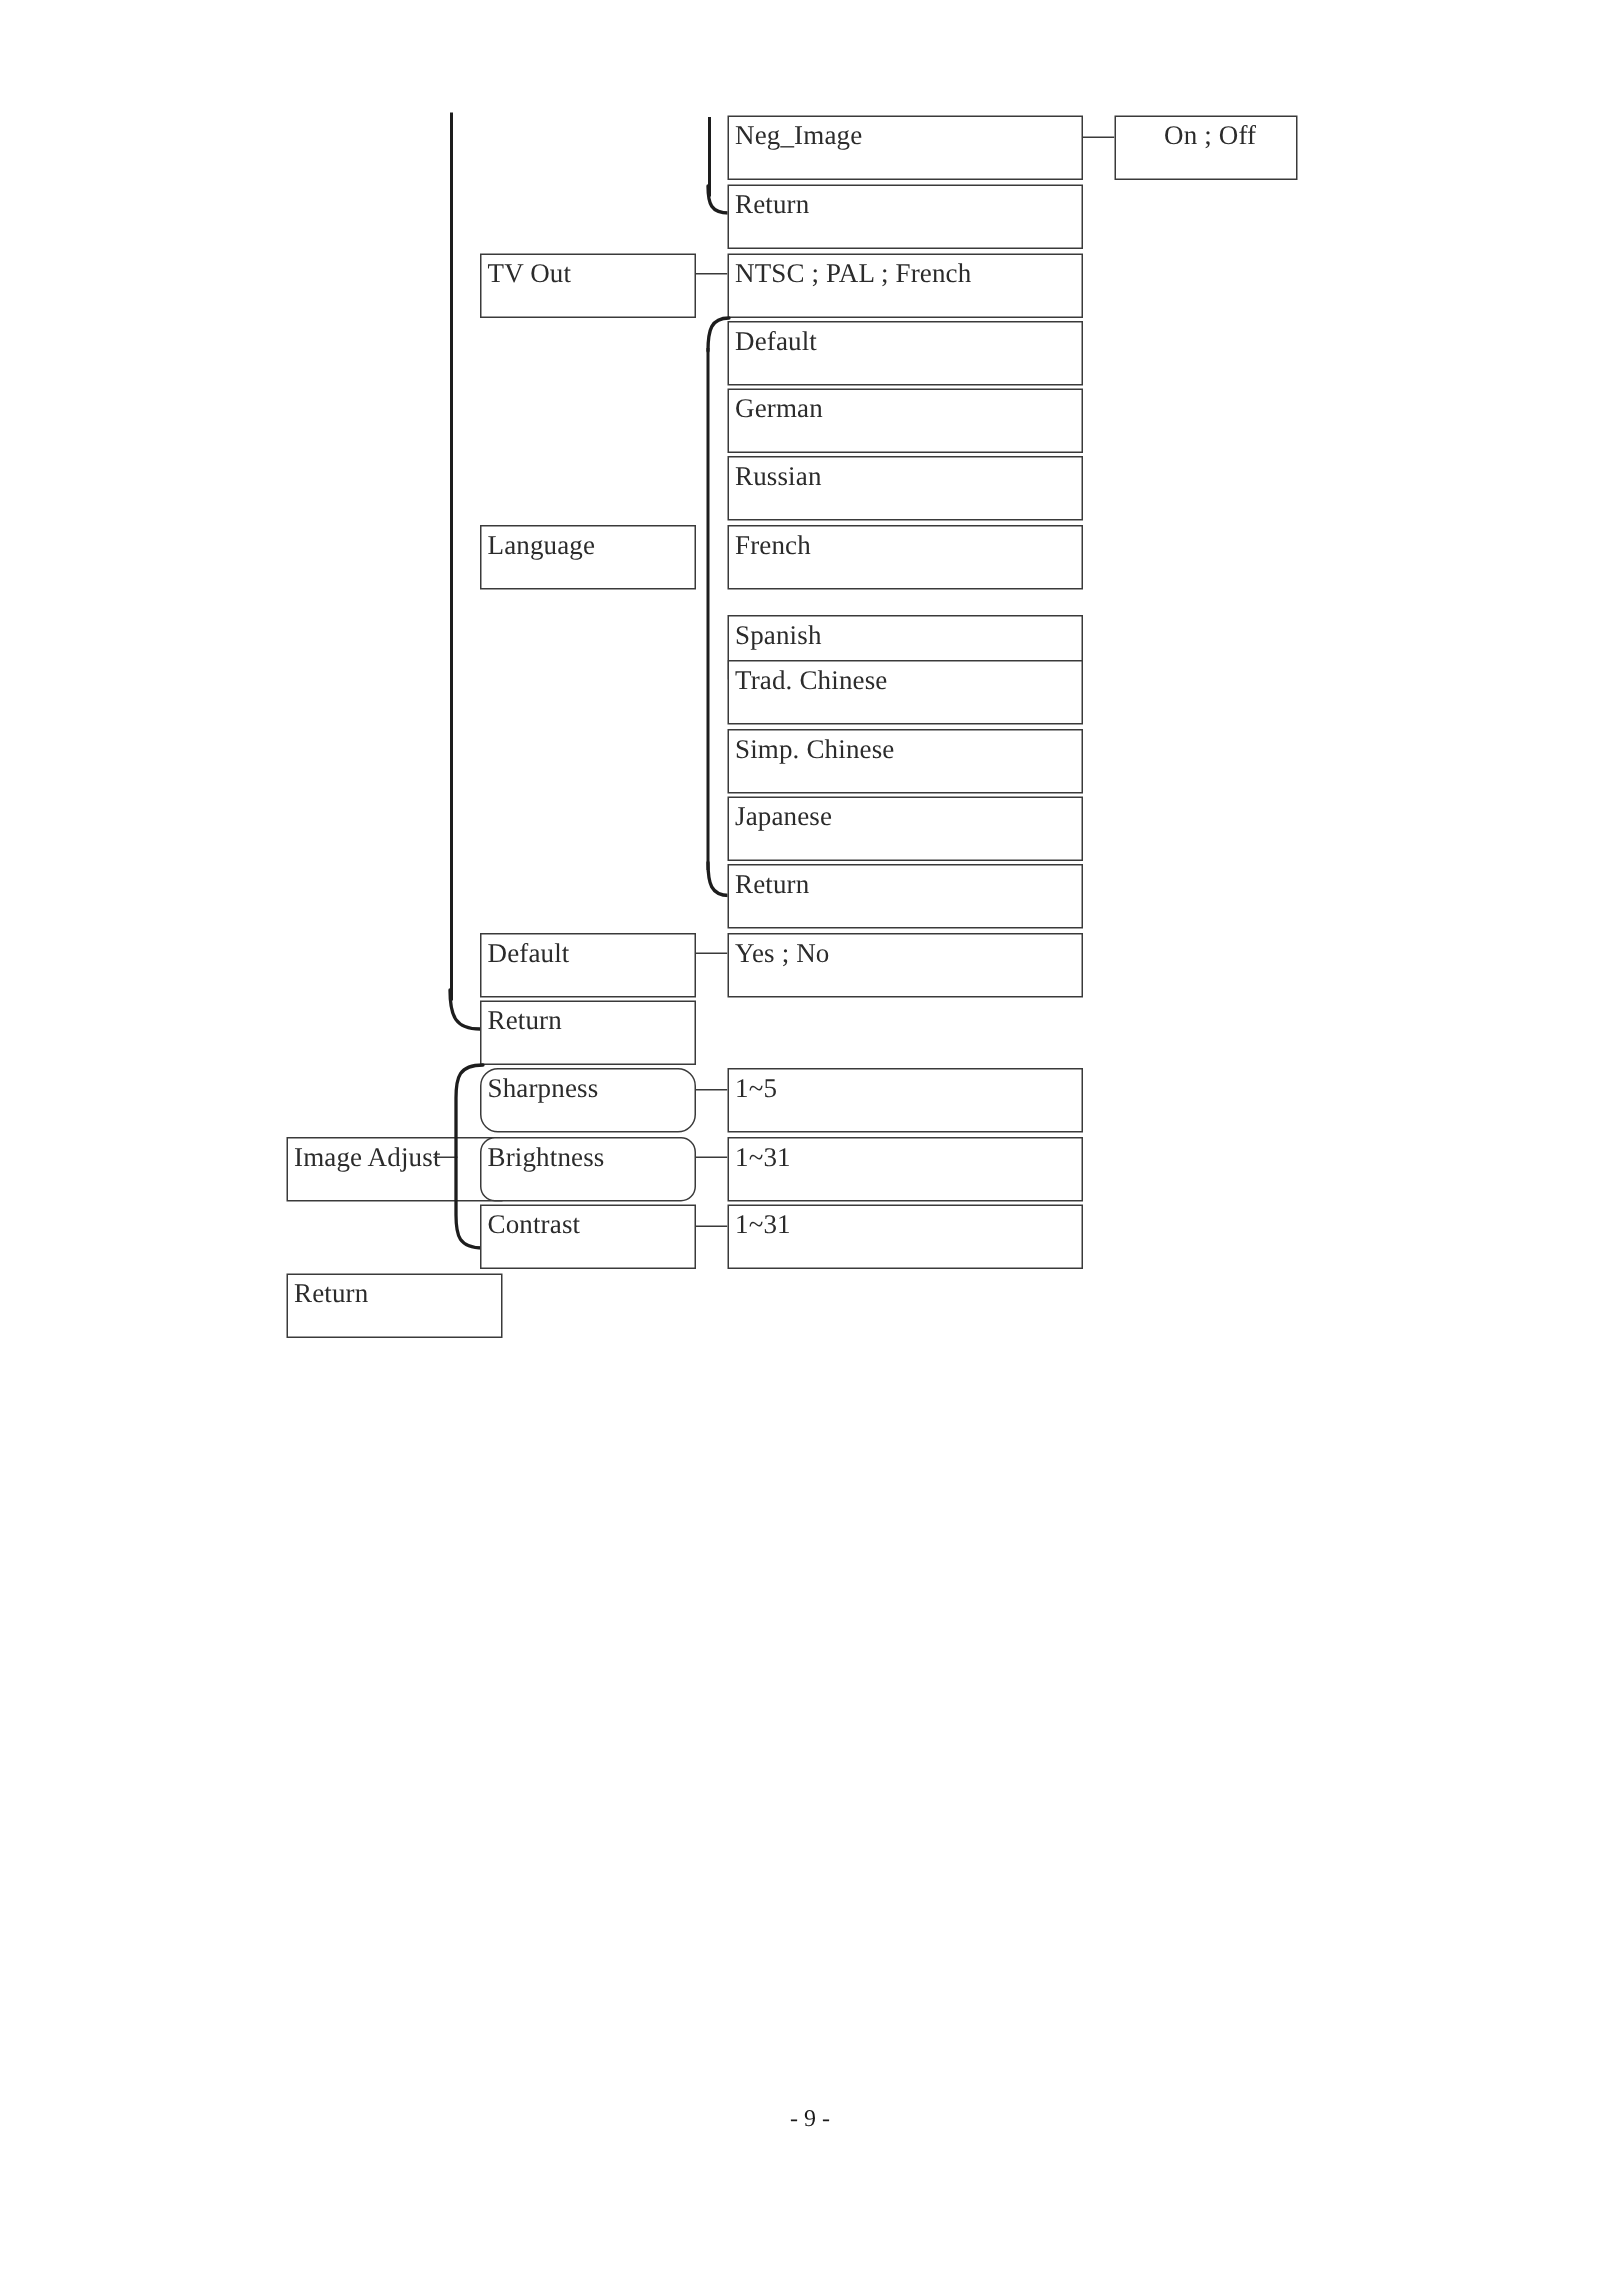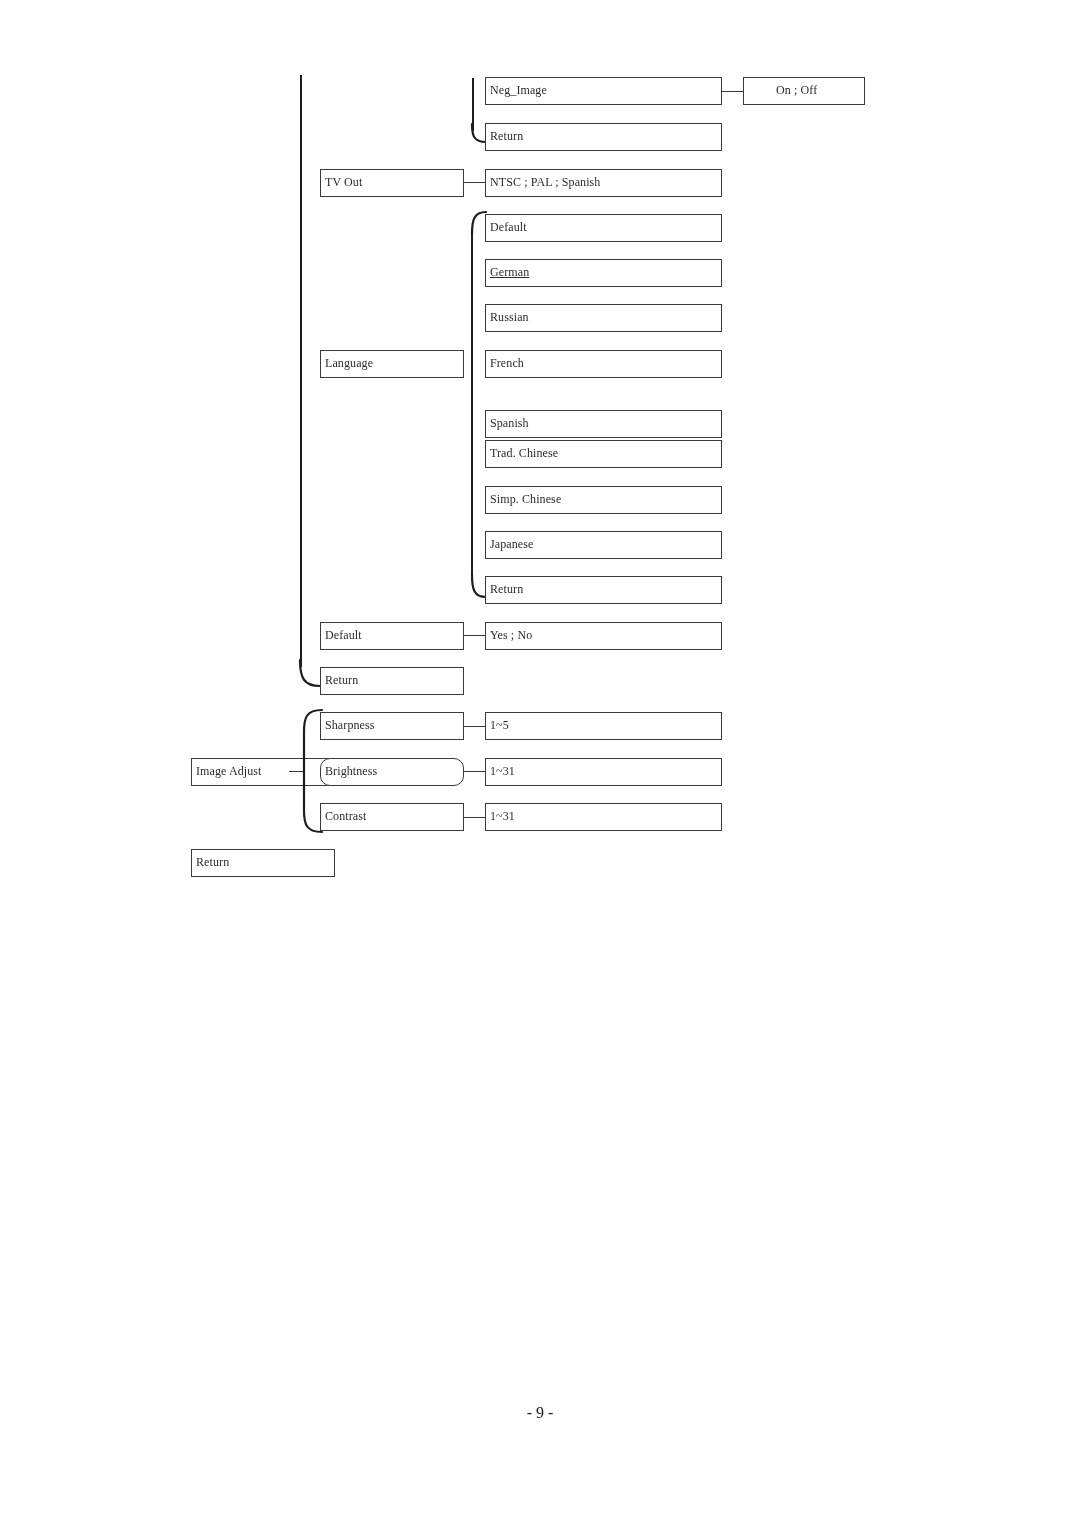--- a/index.html
+++ b/index.html
@@ -22,23 +22,23 @@
     width: 1080px;
     height: 1527px;
   }
 
   
   .box {
     position: absolute;
     box-sizing: border-box;
     border: 1px solid #3a3a3a;
     background: #ffffff;
-    height: 28px;
+    height: 43px;
     line-height: 25px;
-    font-size: 12px;
+    font-size: 18px;
     padding-left: 4px;
     white-space: nowrap;
     color: #2b2b2b;
     letter-spacing: 0.1px;
   }
 
   
   .col-a { left: 145px; width: 144px; margin-left: 46px; }   
   .col-b { left: 320px; width: 144px; }   
   .col-c { left: 485px; width: 237px; }   
@@ -99,34 +99,34 @@
   </svg>
 
   <div class="box col-c" style="top:77px;">Neg_Image</div>
   <div class="dash" style="left:722px; top:91px;"></div>
   <div class="box col-d" style="top:77px;">On ; Off</div>
 
   <div class="box col-c" style="top:123px;">Return</div>
 
   <div class="box col-b" style="top:169px;">TV Out</div>
   <div class="dash" style="left:464px; top:182px;"></div>
-  <div class="box col-c" style="top:169px;">NTSC ; PAL ; Spanish</div>
+  <div class="box col-c" style="top:169px;">NTSC ; PAL ; French</div>
 
   <div class="box col-b" style="top:350px;">Language</div>
 
   <svg class="bracket" style="left:468px; top:210px; width:26px; height:26px;" viewBox="0 0 26 26">
     <path d="M18 2 C6 2, 4 10, 4 24"></path>
   </svg>
   <div class="trunk" style="left:471px; top:232px; height:348px;"></div>
   <svg class="bracket" style="left:468px; top:575px; width:26px; height:26px;" viewBox="0 0 26 26">
     <path d="M4 0 C4 14, 6 22, 18 22"></path>
   </svg>
 
   <div class="box col-c" style="top:214px;">Default</div>
-  <div class="box col-c" style="top:259px;text-decoration:underline;">German</div>
+  <div class="box col-c" style="top:259px;">German</div>
   <div class="box col-c" style="top:304px;">Russian</div>
   <div class="box col-c" style="top:350px;">French</div>
   <div class="box col-c" style="top:410px;">Spanish</div>
   <div class="box col-c" style="top:440px;">Trad. Chinese</div>
   <div class="box col-c" style="top:486px;">Simp. Chinese</div>
   <div class="box col-c" style="top:531px;">Japanese</div>
   <div class="box col-c" style="top:576px;">Return</div>
 
   <div class="box col-b" style="top:622px;">Default</div>
   <div class="dash" style="left:464px; top:635px;"></div>
@@ -135,21 +135,21 @@
   <div class="box col-b" style="top:667px;">Return</div>
 
   <div class="box col-a" style="top:758px;">Image Adjust</div>
 
   <div class="dash" style="left:289px; top:771px; width:16px;"></div>
 
   <svg class="bracket" style="left:296px; top:706px; width:34px; height:130px;" viewBox="0 0 34 130">
     <path d="M26 4 C10 4, 8 12, 8 26 L8 104 C8 118, 10 126, 26 126"></path>
   </svg>
 
-  <div class="box col-b" style="top:712px;">Sharpness</div>
+  <div class="box col-b" style="top:712px;border-radius:12px;">Sharpness</div>
   <div class="dash" style="left:464px; top:726px;"></div>
   <div class="box col-c" style="top:712px;">1~5</div>
 
   <div class="box col-b" style="top:758px;border-radius:10px;">Brightness</div>
   <div class="dash" style="left:464px; top:771px;"></div>
   <div class="box col-c" style="top:758px;">1~31</div>
 
   <div class="box col-b" style="top:803px;">Contrast</div>
   <div class="dash" style="left:464px; top:817px;"></div>
   <div class="box col-c" style="top:803px;">1~31</div>

